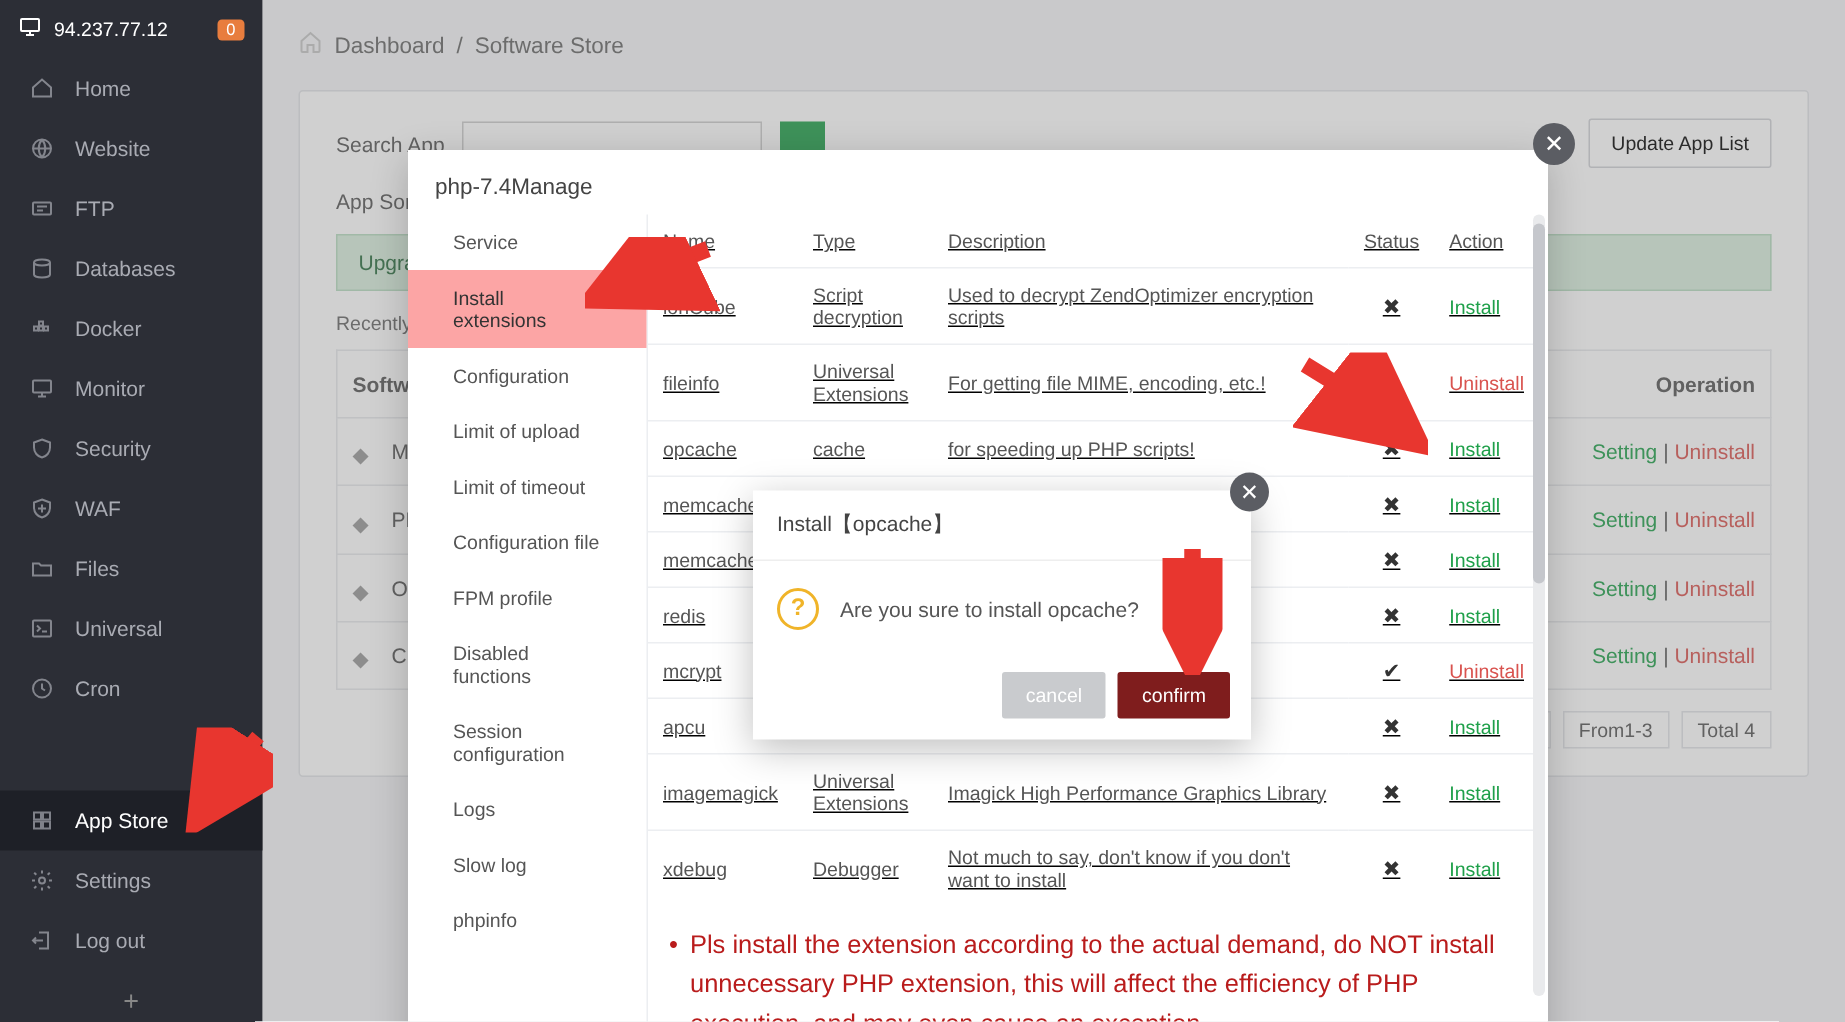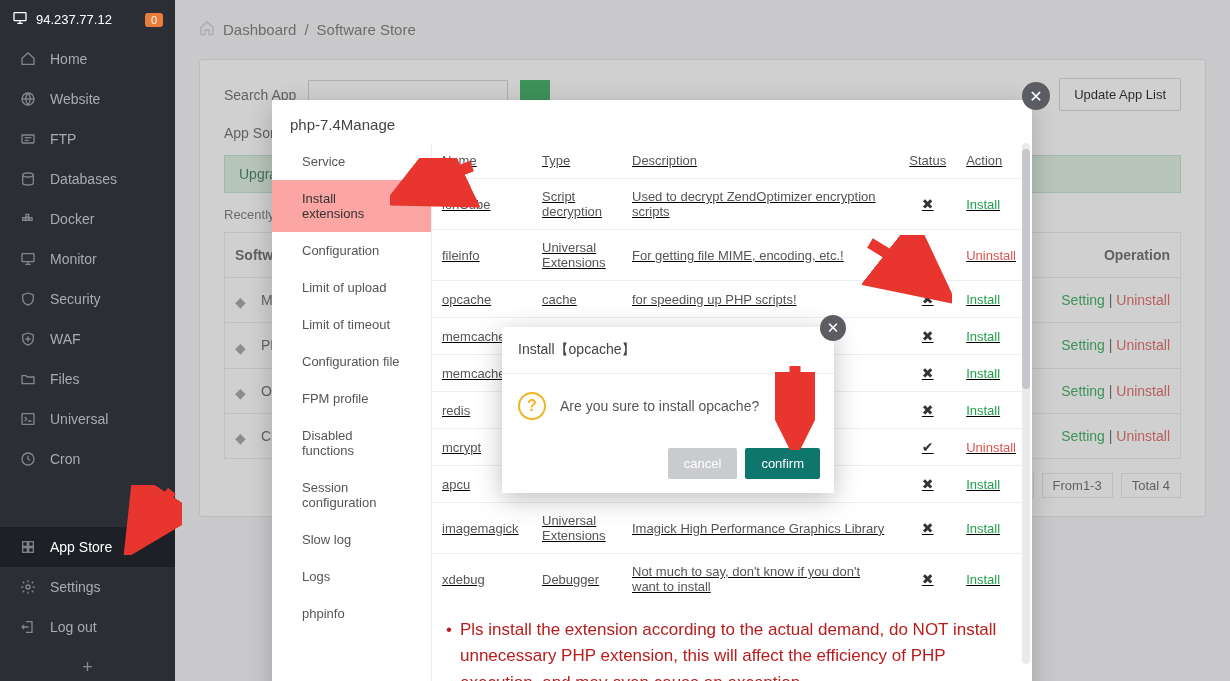--- a/index.html
+++ b/index.html
@@ -67,21 +67,21 @@
 
 
 .confirm { position: absolute; left: 502px; top: 327px; width: 332px; background: #fff; box-shadow: 0 6px 24px rgba(0,0,0,0.25); z-index: 20; }
 .confirm-close { position: absolute; right: -12px; top: -12px; width: 26px; height: 26px; background: #5b5d63; border-radius: 50%; display:flex; align-items:center; justify-content:center; color:#fff; cursor:pointer; font-size:15px; }
 .confirm-title { padding: 14px 16px; font-size: 14px; color: #444; border-bottom: 1px solid #eee; }
 .confirm-body { display: flex; align-items: center; gap: 14px; padding: 18px 16px; font-size: 14px; color: #555; }
 .confirm-q { width: 28px; height: 28px; border: 2px solid #f0b429; border-radius: 50%; color: #f0b429; display:flex; align-items:center; justify-content:center; font-weight: bold; font-size:16px; }
 .confirm-actions { display:flex; justify-content:flex-end; gap:8px; padding: 10px 14px 14px; }
 .btn { border: none; padding: 8px 16px; border-radius: 2px; font-size: 13px; cursor: pointer; }
 .btn-cancel { background: #c9cbce; color: #fff; }
-.btn-confirm { background: #0f766e; color: #fff; }
+.btn-confirm { background: #7f1d1d; color: #fff; }
 
 
 .arrow { position: absolute; z-index: 30; pointer-events: none; }
 .arrow svg { display:block; }
 
 svg.i { width:16px; height:16px; }
 </style>
 </head>
 <body>
 
@@ -299,22 +299,22 @@
     <div class="modal-sidebar" id="modal-sidebar">
         <div class="ms-item">Service</div>
         <div class="ms-item active">Install extensions</div>
         <div class="ms-item">Configuration</div>
         <div class="ms-item">Limit of upload</div>
         <div class="ms-item">Limit of timeout</div>
         <div class="ms-item">Configuration file</div>
         <div class="ms-item">FPM profile</div>
         <div class="ms-item">Disabled functions</div>
         <div class="ms-item">Session configuration</div>
+        <div class="ms-item">Logs</div>
         <div class="ms-item">Slow log</div>
-        <div class="ms-item">Logs</div>
         <div class="ms-item">phpinfo</div>
       </div>
     <div class="modal-content">
       <div class="ext-table-wrap">
         <table class="ext-table">
           <thead>
             <tr>
               <th style="width:100px">Name</th>
               <th style="width:90px">Type</th>
               <th>Description</th>

